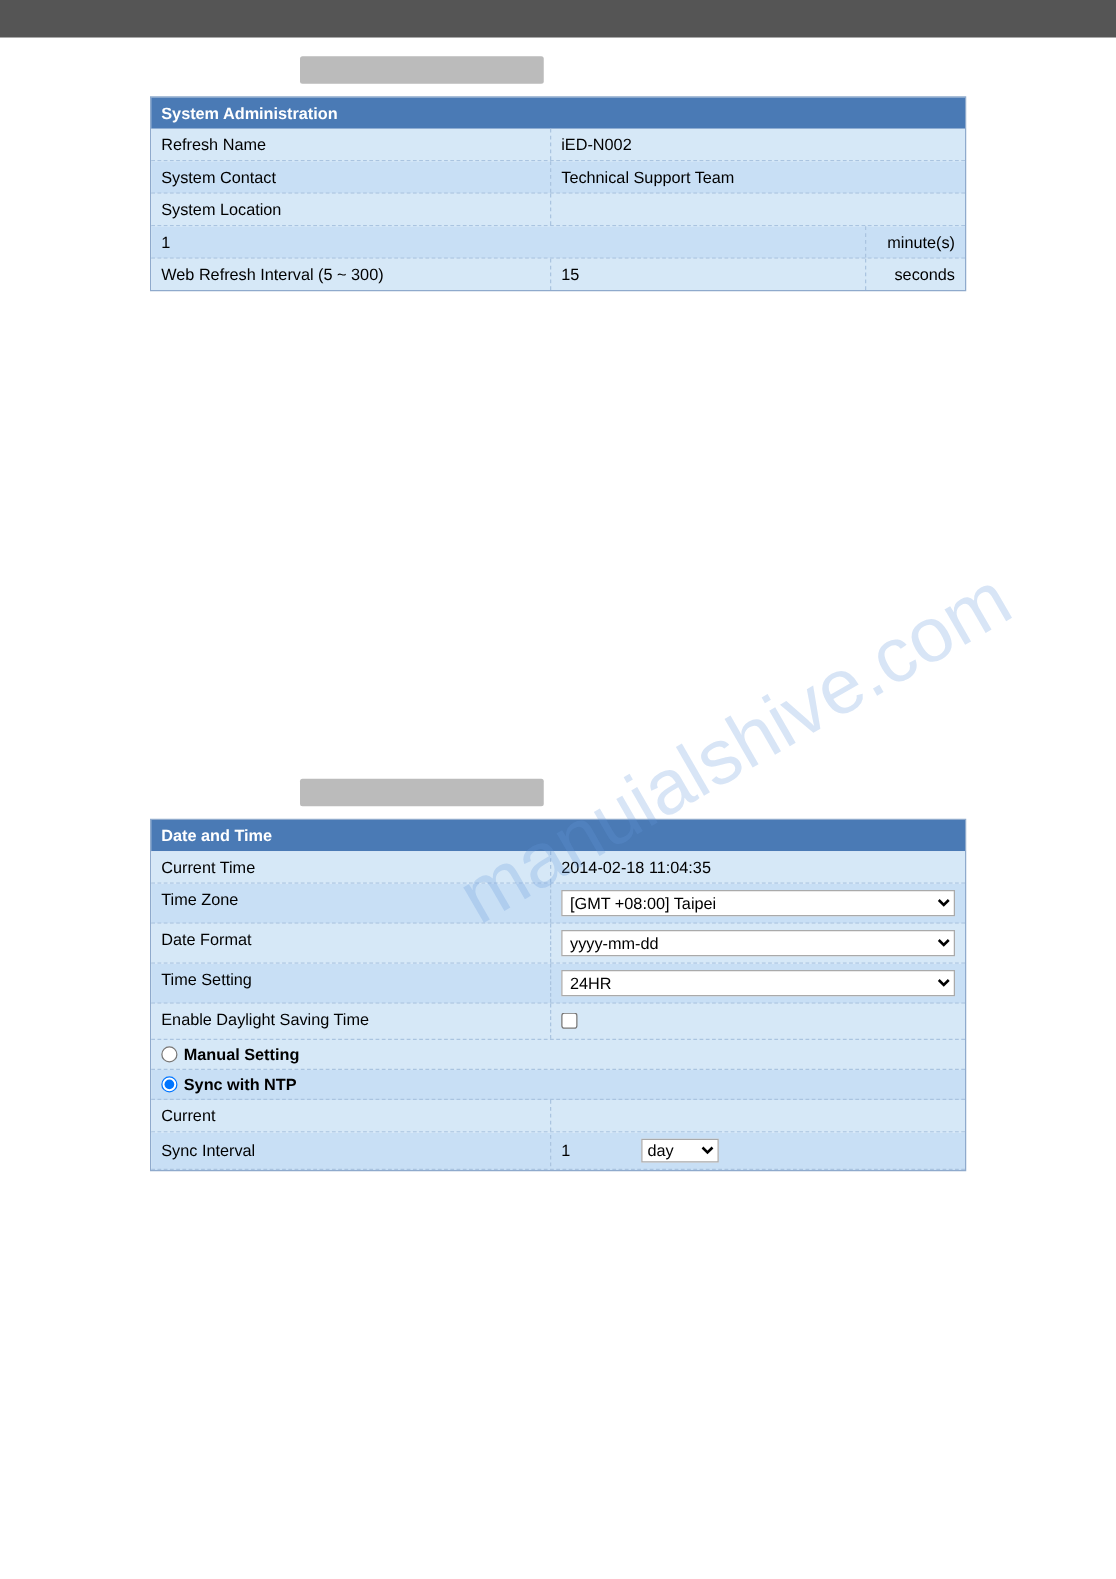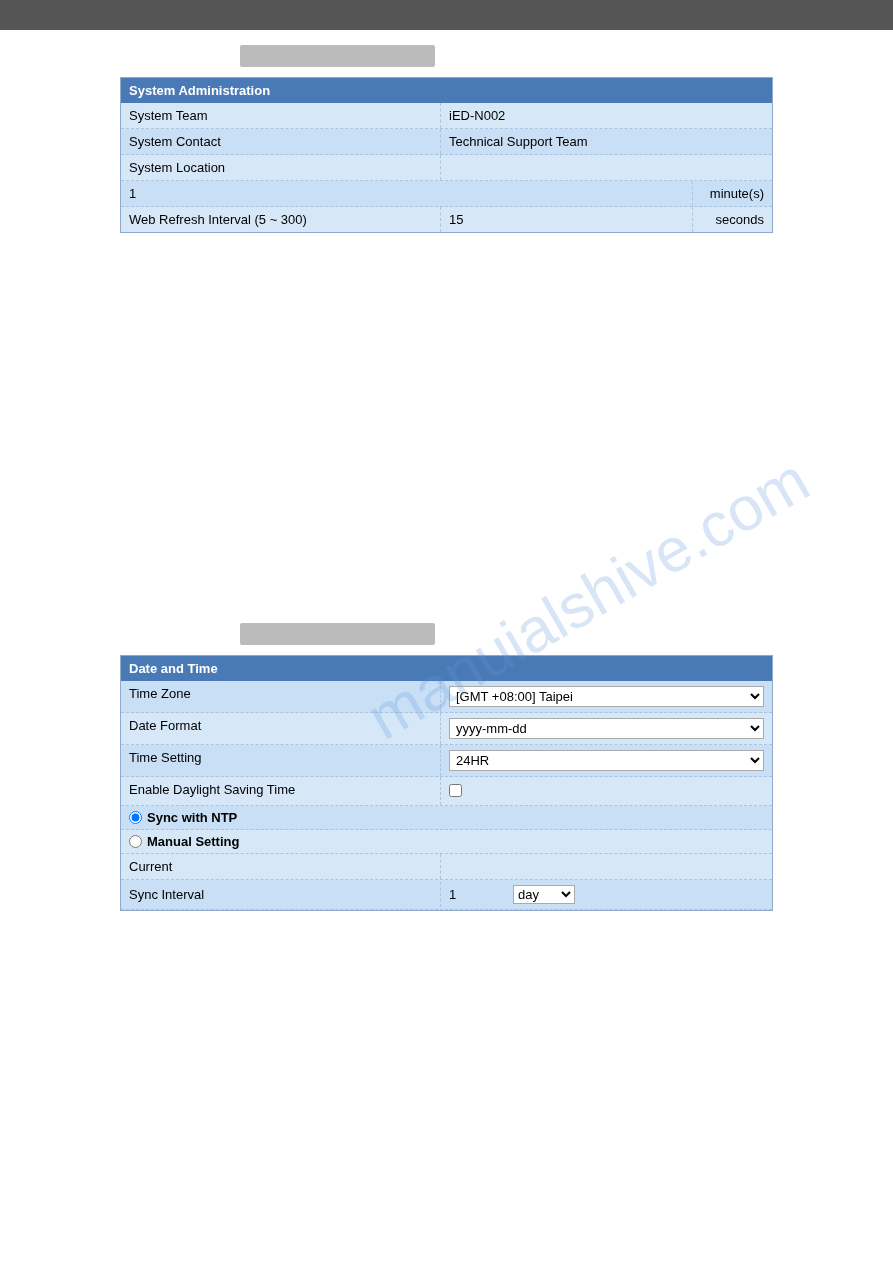--- a/index.html
+++ b/index.html
@@ -173,21 +173,21 @@
 
 <div class="top-bar"></div>
 
 <div class="section-wrapper">
   <div class="section-header-bar"></div>
 
   <div class="admin-table">
     <div class="table-title">System Administration</div>
 
     <div class="table-row">
-      <div class="row-label">System Team</div>
+      <div class="row-label">Refresh Name</div>
       <div class="row-value">
         <input type="text" value="iED-N002" style="">
       </div>
     </div>
 
     <div class="table-row alt">
       <div class="row-label">System Contact</div>
       <div class="row-value">
         <input type="text" value="Technical Support Team" style="">
       </div>
@@ -220,20 +220,24 @@
 <div class="middle-space">
   <div class="watermark">manuialshive.com</div>
 </div>
 
 <div class="section-wrapper">
   <div class="section-header-bar"></div>
 
   <div class="datetime-table">
     <div class="table-title">Date and Time</div>
 
+    <div class="table-row">
+      <div class="row-label">Current Time</div>
+      <div class="row-value">2014-02-18 11:04:35</div>
+    </div>
 
     <div class="table-row alt">
       <div class="row-label">Time Zone</div>
       <div class="row-value">
         <select>
           <option>[GMT +08:00] Taipei</option>
         </select>
       </div>
     </div>
 
@@ -255,28 +259,28 @@
       </div>
     </div>
 
     <div class="table-row">
       <div class="row-label">Enable Daylight Saving Time</div>
       <div class="row-value">
         <input type="checkbox" style="">
       </div>
     </div>
 
+    <div class="radio-row">
+      <input type="radio" name="time_sync" value="manual" style="">
+      <label>Manual Setting</label>
+    </div>
+
     <div class="radio-row alt" style="background:#c8dff5;">
       <input type="radio" name="time_sync" value="sync" checked="" style="">
       <label>Sync with NTP</label>
-    </div>
-
-    <div class="radio-row">
-      <input type="radio" name="time_sync" value="manual" style="">
-      <label>Manual Setting</label>
     </div>
 
     <div class="table-row">
       <div class="row-label">Current</div>
       <div class="row-value">
         <input type="text" style="width: 100%; border: none; background: transparent; font-size: 13px;">
       </div>
     </div>
 
     <div class="sync-interval-row">

